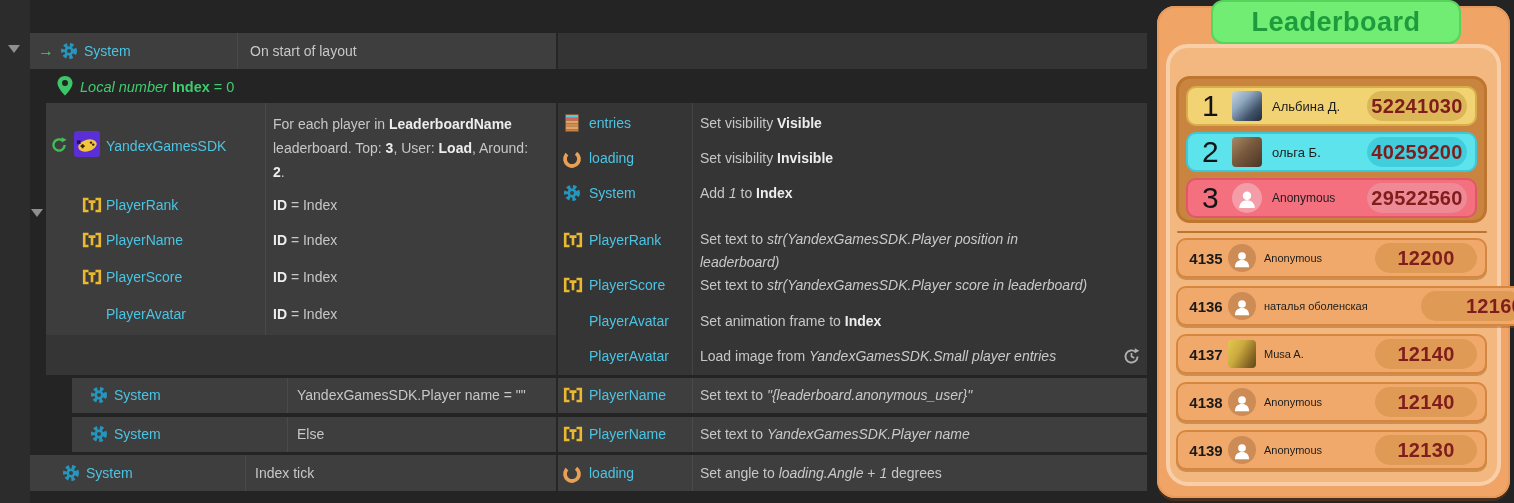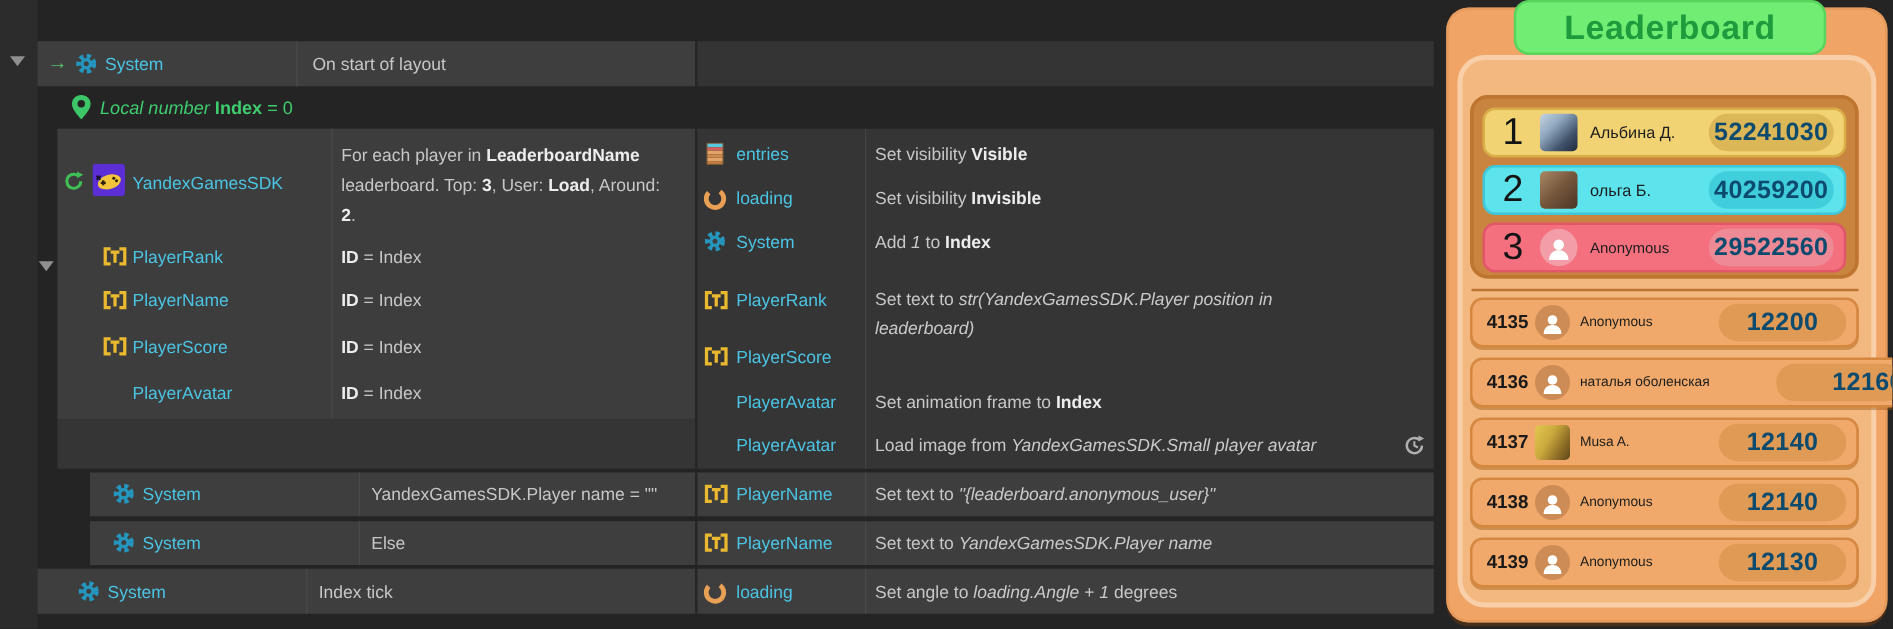--- a/index.html
+++ b/index.html
@@ -28,21 +28,21 @@
   #lb-badge{position:absolute;left:54px;top:-6px;width:246px;height:40px;border-radius:12px;
             display:flex;align-items:center;justify-content:center;
             font-weight:bold;font-size:27px;letter-spacing:.5px;}
   #lb-top3{position:absolute;left:19px;top:70px;width:311px;height:147px;border-radius:14px;box-sizing:border-box;}
   .lb-row{position:absolute;border-radius:10px;box-sizing:border-box;}
   .lb-rank3{position:absolute;left:14px;top:50%;transform:translateY(-50%);font-size:30px;color:#141414;}
   .lb-rankl{position:absolute;left:8px;width:40px;text-align:center;top:50%;transform:translateY(-50%);font-size:15px;font-weight:bold;color:#1a1a1a;}
   .lb-av{position:absolute;top:50%;transform:translateY(-50%);overflow:hidden;}
   .lb-name{position:absolute;top:50%;transform:translateY(-50%);color:#1d1d1d;}
   .lb-pill{position:absolute;right:8px;top:50%;transform:translateY(-50%);height:30px;border-radius:15px;
-           display:flex;align-items:center;justify-content:center;font-size:20px;font-weight:bold;color:#0c4a6e;letter-spacing:.3px;}
+           display:flex;align-items:center;justify-content:center;font-size:20px;font-weight:bold;color:#7f1d1d;letter-spacing:.3px;}
   .personsvg{position:absolute;left:50%;top:50%;transform:translate(-50%,-46%);color:#ffffff;}
   #lb-divider{position:absolute;left:20px;top:225px;width:310px;height:2px;border-radius:1px;}
 </style>
 </head>
 <body>
 
 <svg width="0" height="0" style="position:absolute">
   <defs>
     <g id="i-gear">
       <circle cx="9" cy="9" r="5.8" fill="none" stroke="currentColor" stroke-width="4.4" stroke-dasharray="3.1 2.4"></circle>
@@ -180,26 +180,27 @@
   <svg class="abs" style="left:563px;top:232px;color:#ebb92f;" width="20" height="16" viewBox="0 0 20 16">
       <use href="#i-text"></use>
     </svg>
   <span class="ct objname" style="left:589px;top:240px;">PlayerRank</span>
   <div class="wraptxt" style="left:700px;top:228px;width:380px;line-height:23px;"><span class="seg-n">Set text to </span><span class="seg-i">str(YandexGamesSDK.Player position in leaderboard)</span></div>
 
   <svg class="abs" style="left:563px;top:277px;color:#ebb92f;" width="20" height="16" viewBox="0 0 20 16">
       <use href="#i-text"></use>
     </svg>
   <span class="ct objname" style="left:589px;top:285px;">PlayerScore</span>
+  <span class="ct" style="left:700px;top:285px;"><span class="seg-n">Set text to </span><span class="seg-i">str(YandexGamesSDK.Player score in leaderboard)</span></span>
 
   <span class="ct objname" style="left:589px;top:321px;">PlayerAvatar</span>
   <span class="ct" style="left:700px;top:321px;"><span class="seg-n">Set animation frame to </span><span class="seg-b">Index</span></span>
 
   <span class="ct objname" style="left:589px;top:356px;">PlayerAvatar</span>
-  <span class="ct" style="left:700px;top:356px;"><span class="seg-n">Load image from </span><span class="seg-i">YandexGamesSDK.Small player avatar</span></span>
+  <span class="ct" style="left:700px;top:356px;"><span class="seg-n">Load image from </span><span class="seg-i">YandexGamesSDK.Small player entries</span></span>
   <svg class="abs" style="left:1122px;top:347px;color:#b0b0b0;" width="19" height="19" viewBox="0 0 20 20">
       <use href="#i-async"></use>
     </svg>
 
   <div class="bgcell" style="left:72px;top:378px;width:1075px;height:35px;background:#3e3e3e;"></div>
   <div class="vdiv" style="left:287px;top:378px;height:35px;"></div>
   <div class="vgap" style="left:556px;top:378px;height:35px;"></div>
   <div class="vdiv" style="left:692px;top:378px;height:35px;"></div>
   <svg class="abs" style="left:90px;top:386px;color:#2596be;" width="18" height="18" viewBox="0 0 18 18">
       <use href="#i-gear"></use>

